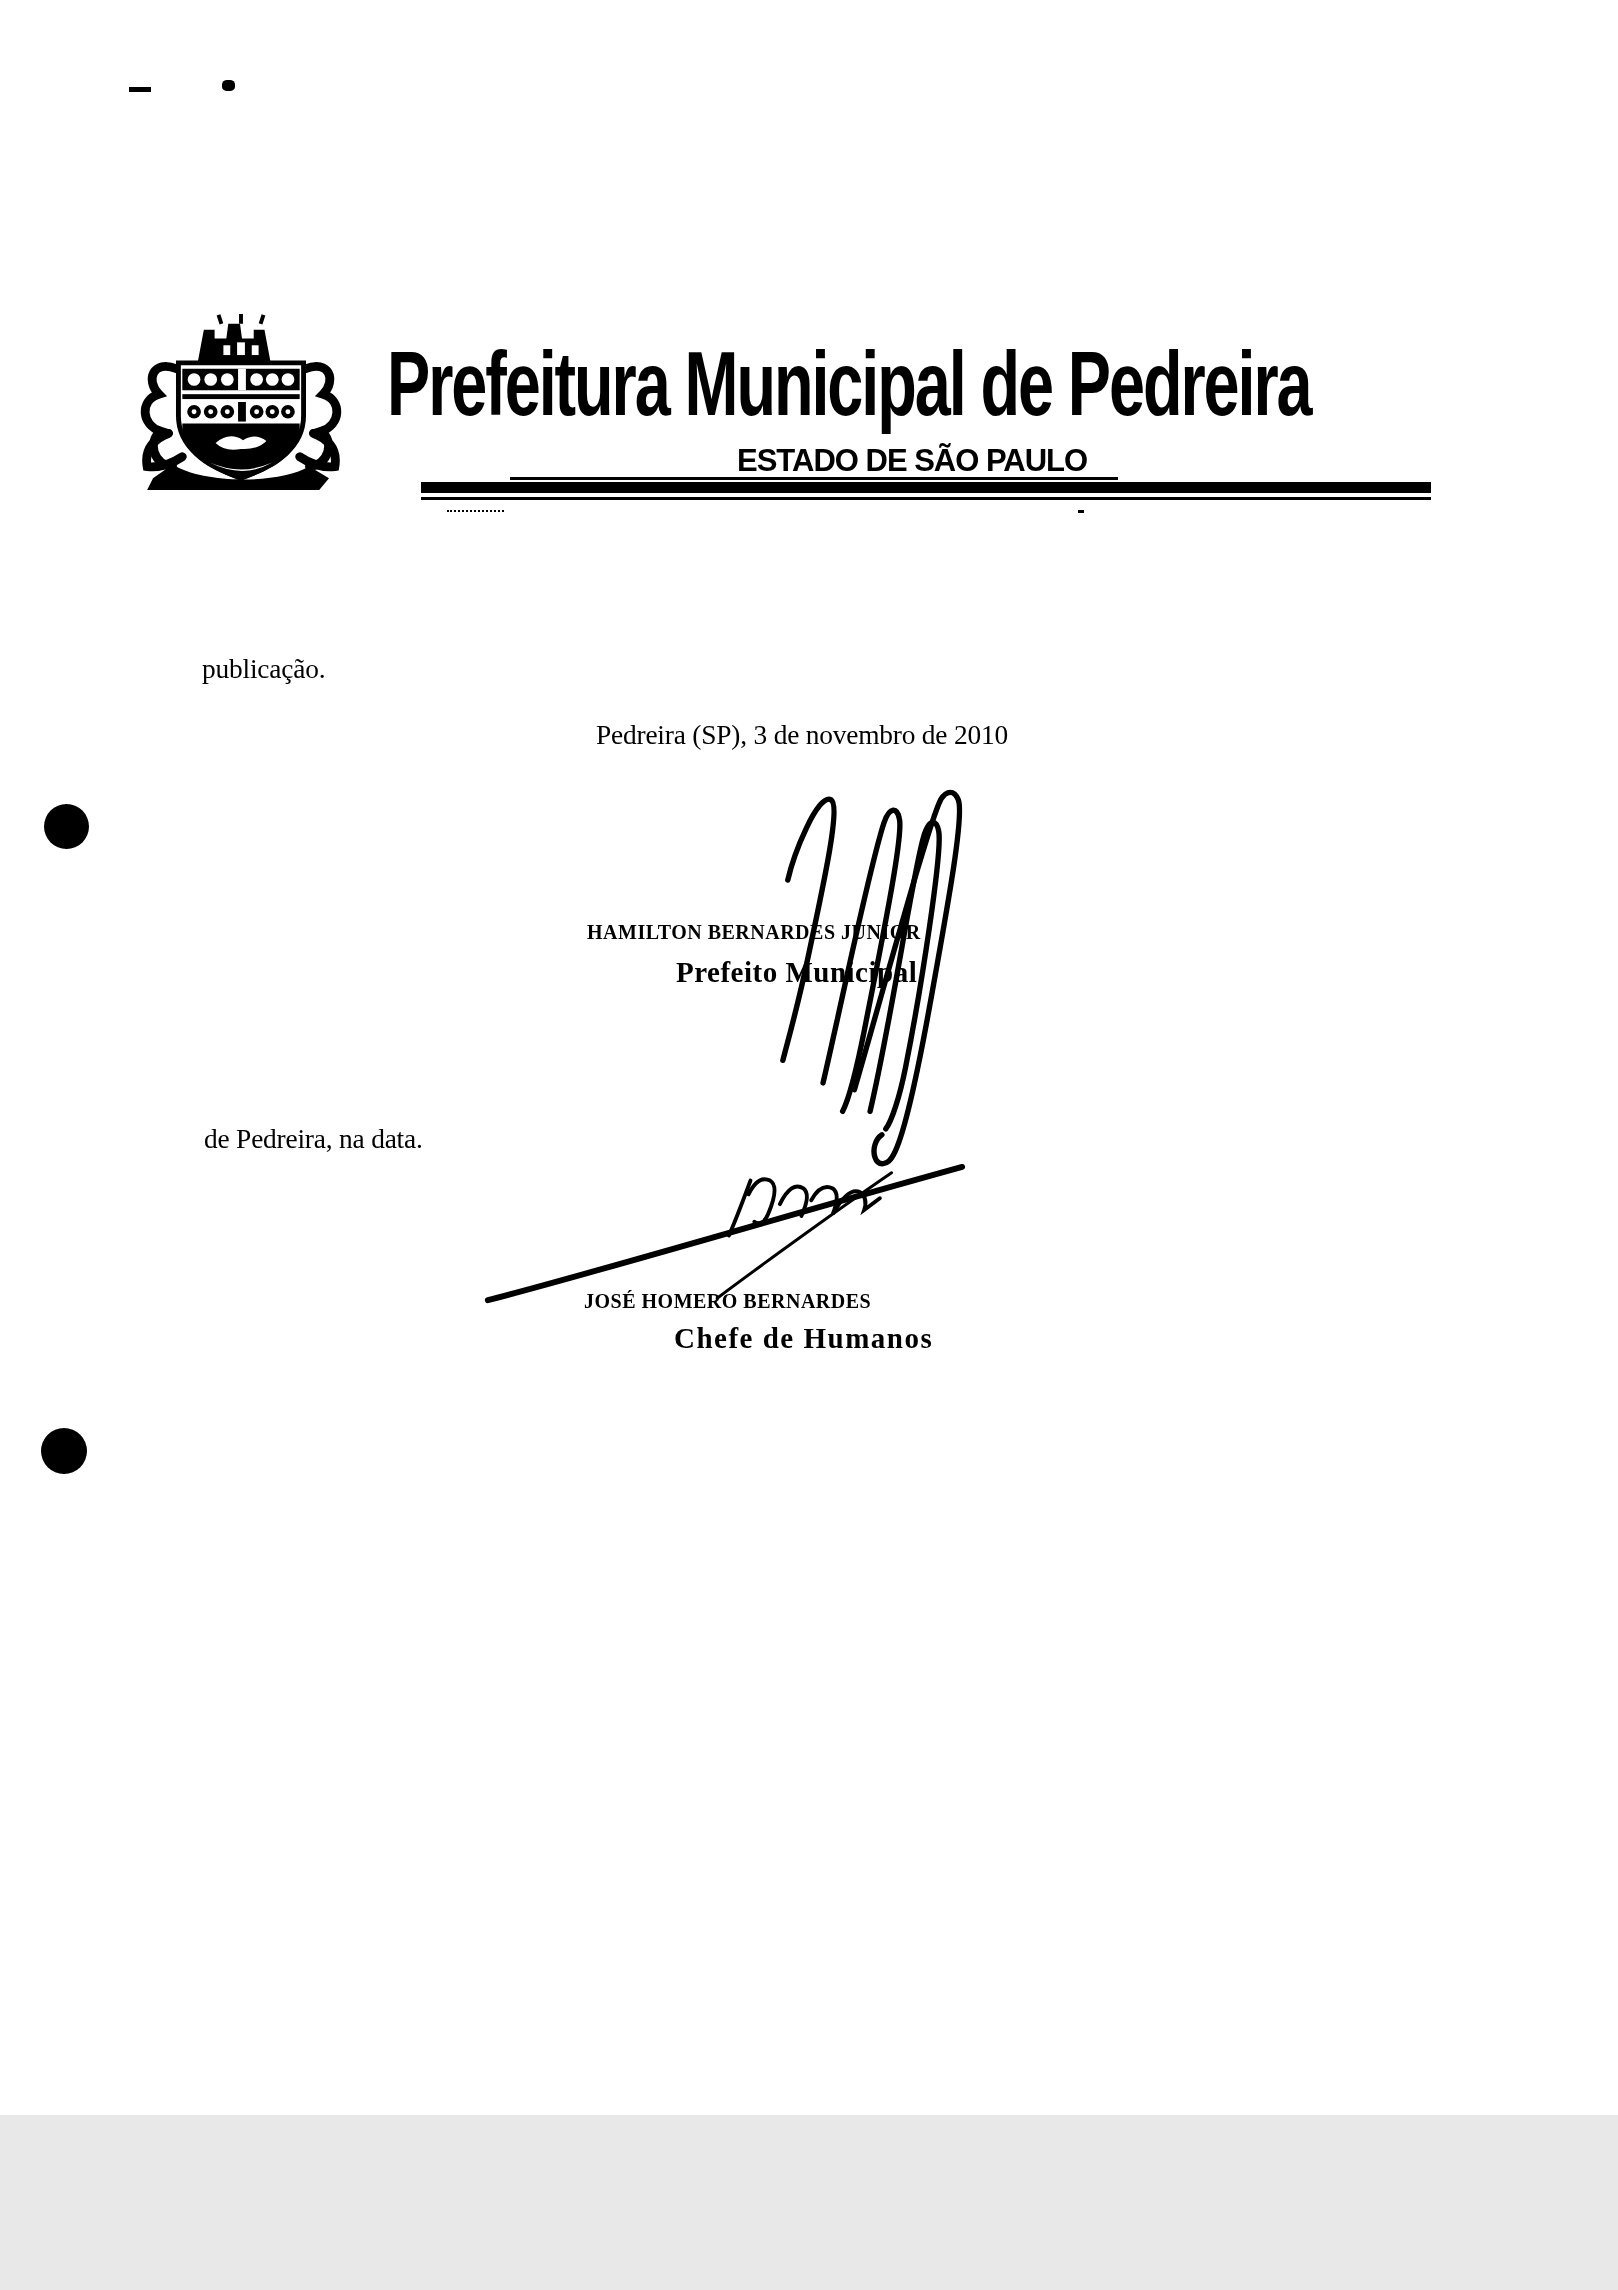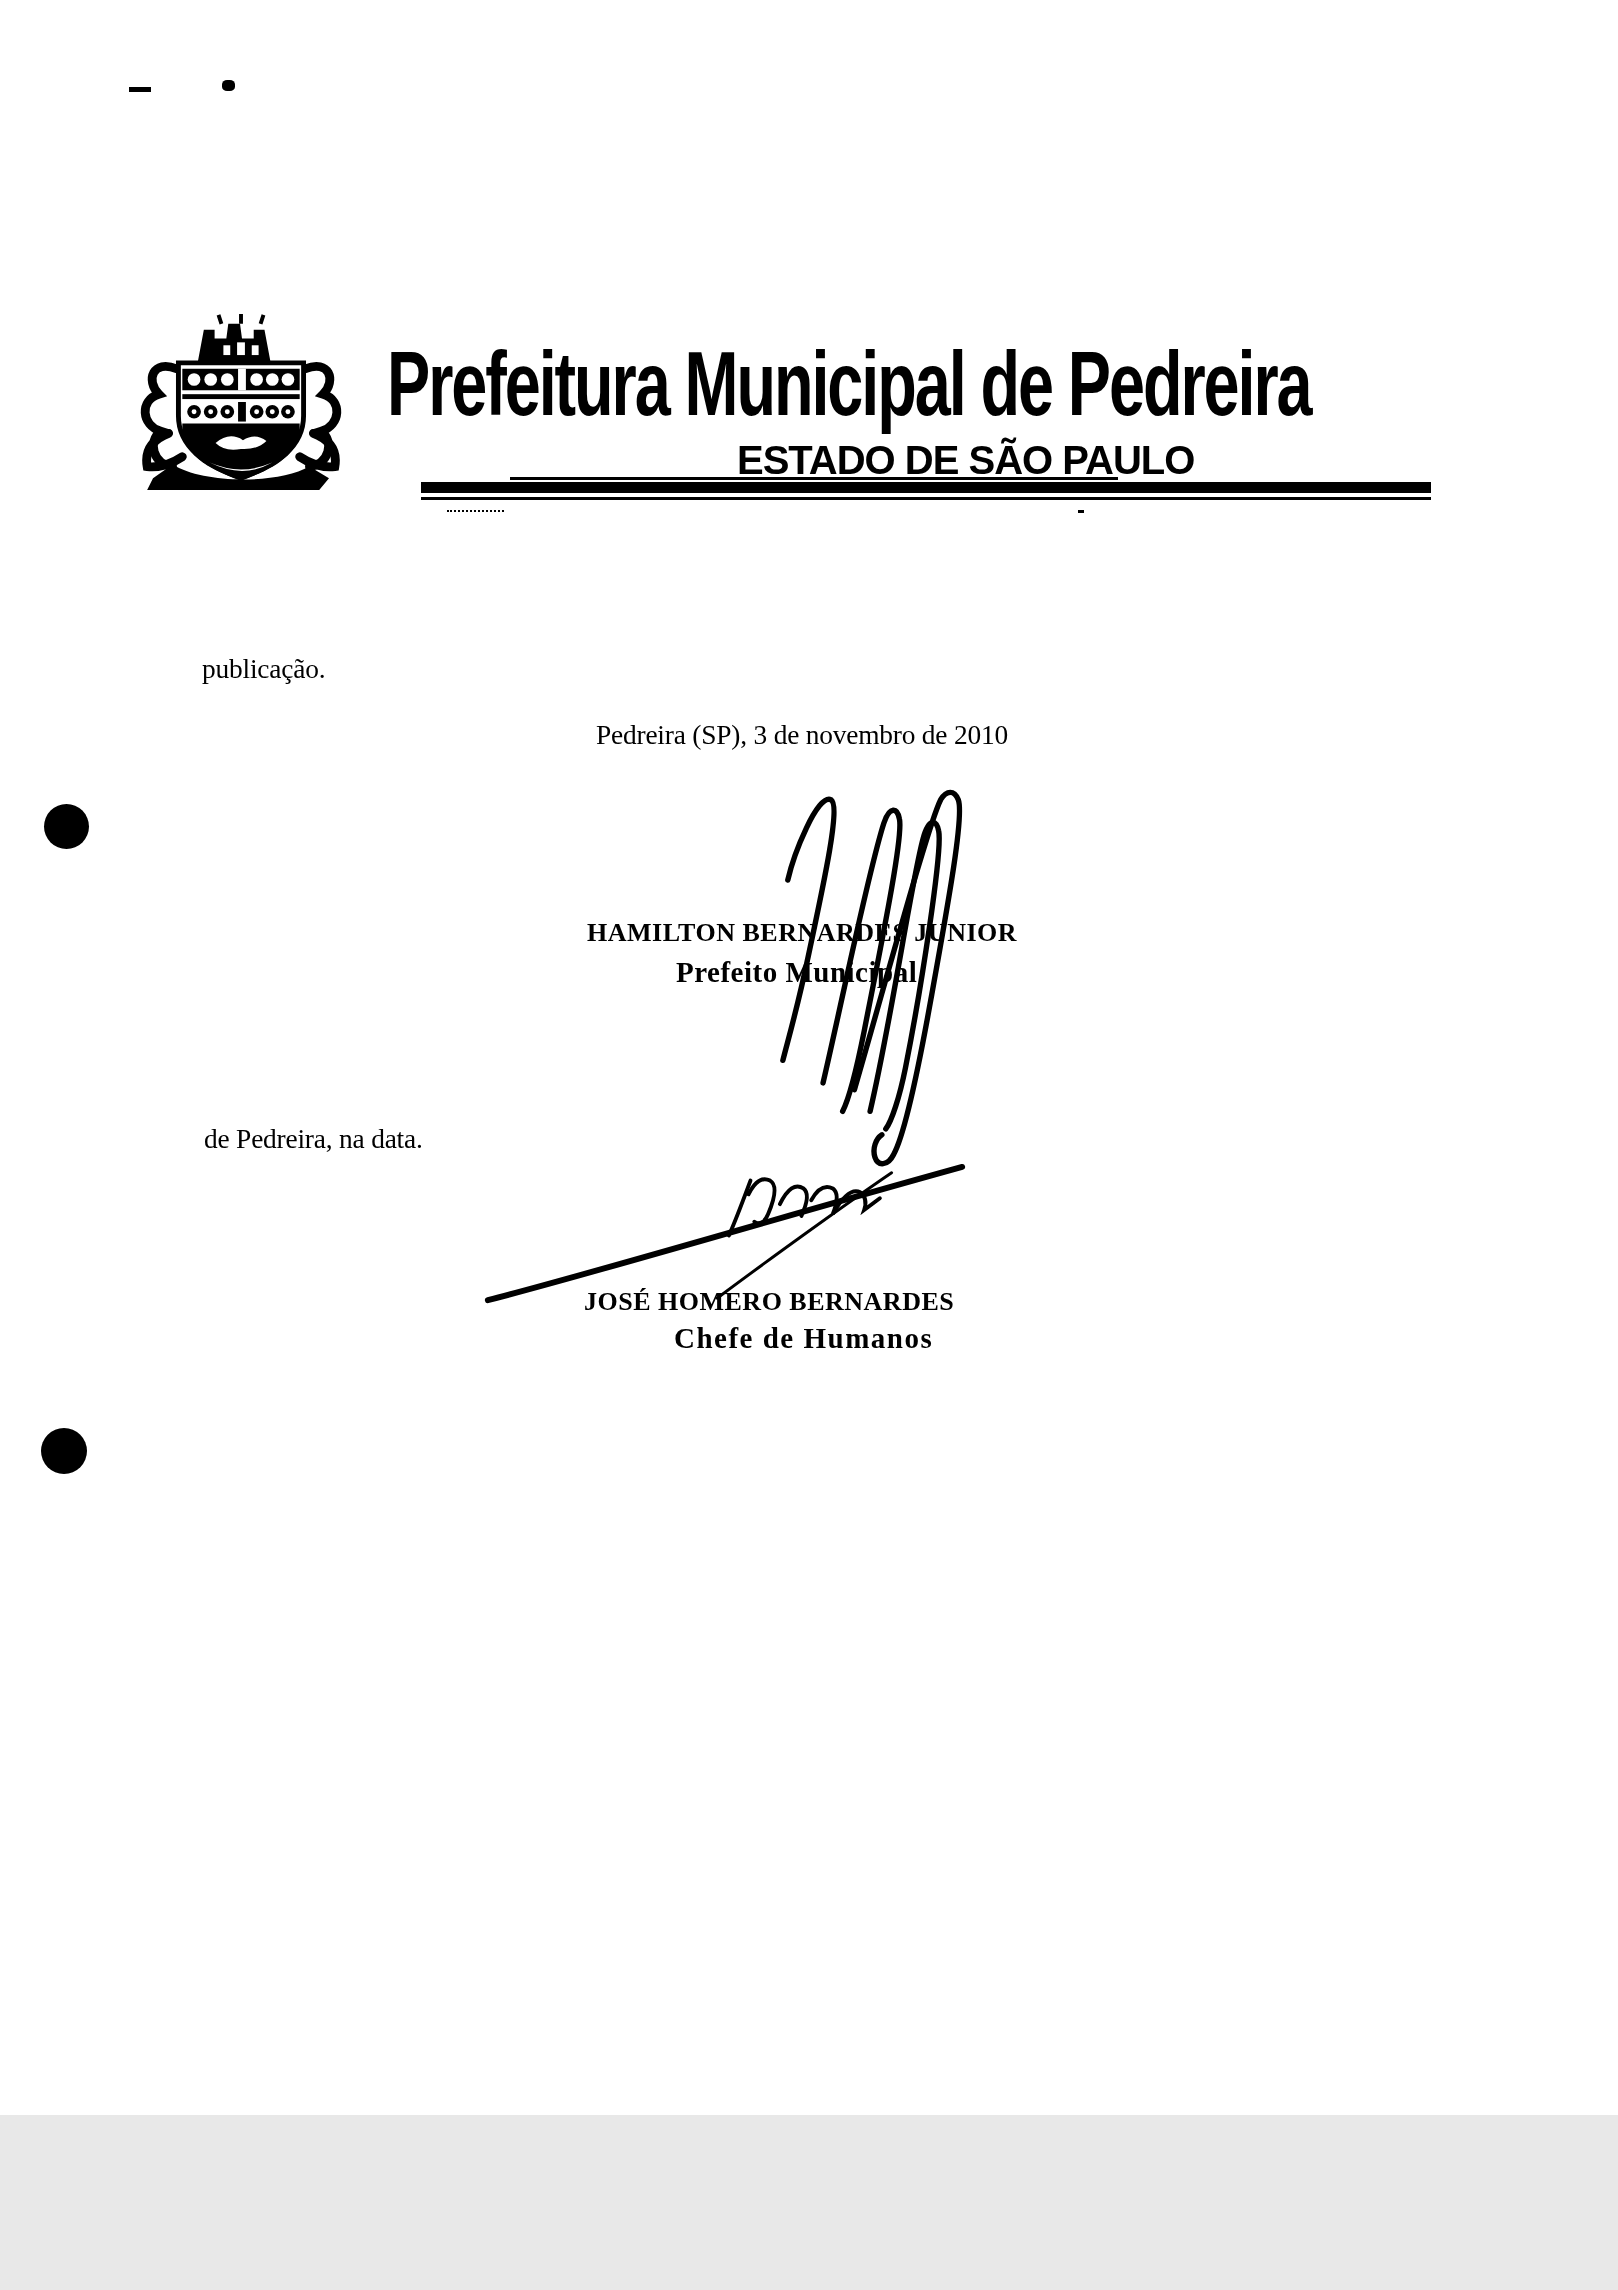--- a/index.html
+++ b/index.html
@@ -20,29 +20,29 @@
     font-weight:bold;
     font-size:90px;line-height:90px;
     letter-spacing:-2.9px;
     transform:scale(0.72,1);
     transform-origin:0 0;
   }
   .doc-subtitle{
     top:443px;left:737px;
     font-family:"Liberation Sans", sans-serif;
     font-weight:bold;
-    font-size:40px;line-height:35px;
+    font-size:31px;line-height:35px;
     letter-spacing:-1px;
   }
   .rule{background:#000;position:absolute;}
 
   
   .body-line{font-size:27.4px;line-height:33px;letter-spacing:-0.2px;}
   .bold{font-weight:bold;}
-  .name-line{font-weight:bold;font-size:26px;line-height:35px;letter-spacing:0.5px;text-align:right;}
+  .name-line{font-weight:bold;font-size:20px;line-height:35px;letter-spacing:0.5px;text-align:right;}
   .role-line{font-weight:bold;font-size:29px;line-height:33px;letter-spacing:0.5px;}
 
   
   .hole{position:absolute;background:#000;border-radius:50%;}
   .speck{position:absolute;background:#000;}
 </style>
 </head>
 <body>
 
 <div class="page">

